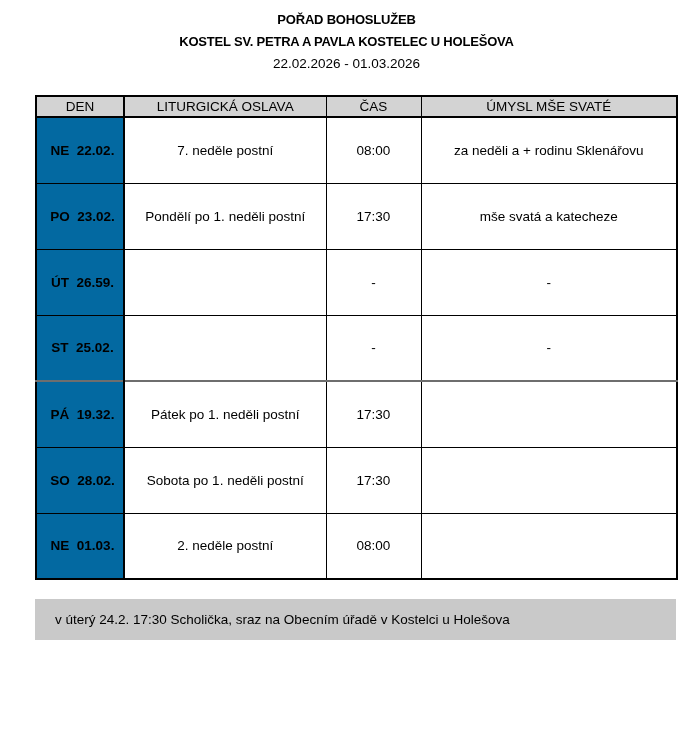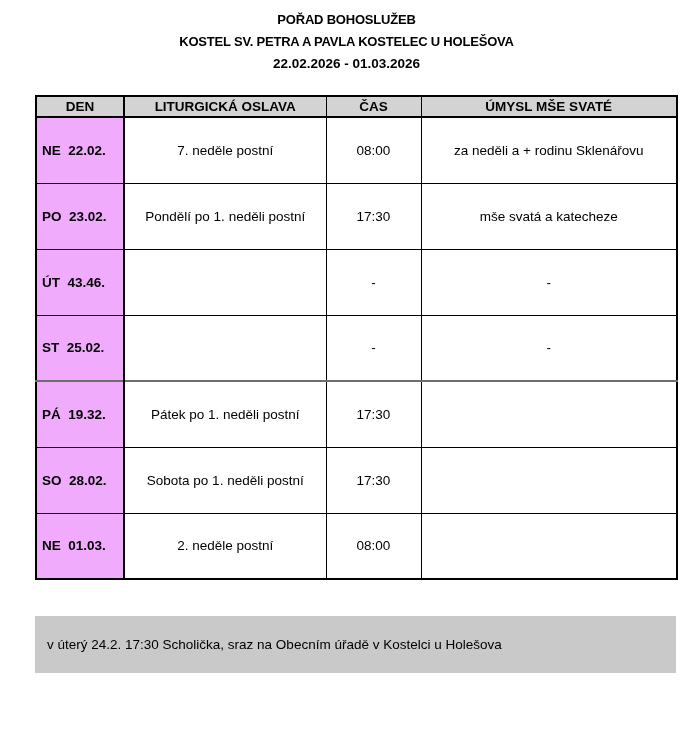--- a/index.html
+++ b/index.html
@@ -16,80 +16,79 @@
   .titles { text-align: center; }
   .title-main, .title-sub {
     font-weight: bold;
     font-size: 13px;
     line-height: 22px;
     letter-spacing: -0.2px;
   }
   .title-dates {
     font-size: 13.5px;
     line-height: 21px;
-    font-weight: bold;
   }
 
   
   table.schedule {
     border-collapse: collapse;
     table-layout: fixed;
     width: 641px;
     margin: 21px 0 0 35px;
     border: 2px solid #000;
   }
   col.c-den    { width: 88px; }
   col.c-oslava { width: 202px; }
   col.c-cas    { width: 95px; }
   col.c-umysl  { width: 256px; }
 
   th {
     background: #d3d3d3;
-    font-weight: bold;
+    font-weight: normal;
     font-size: 13.5px;
     height: 21px;
     padding: 0;
     border: 1px solid #000;
     border-bottom: 2px solid #000;
     text-align: center;
   }
   th.h-den { border-right: 2px solid #000; }
 
   td {
     height: 66px;
     padding: 0;
     border: 1px solid #000;
     font-size: 13.5px;
     text-align: center;
     vertical-align: middle;
     background: #ffffff;
   }
   td.den {
-    background: #f0abfc;
+    background: #0369a1;
     font-weight: bold;
-    text-align: left;
+    text-align: center;
     padding-left: 5px;
     white-space: pre;
     border-right: 2px solid #000;
   }
   
   tbody tr:nth-child(5) td,
   tbody tr:nth-child(8) td {
     border-top: 2px solid #6e6e6e;
   }
 
   
   .note {
-    margin: 36px 0 0 35px;
+    margin: 19px 0 0 35px;
     width: 641px;
-    height: 57px;
+    height: 41px;
     background: #c9c9c9;
     display: flex;
     align-items: center;
-    padding-left: 12px;
+    padding-left: 20px;
     font-size: 13.5px;
   }
 </style>
 </head>
 <body>
 
 <div class="doc">
 
   <div class="titles">
     <div class="title-main">POŘAD BOHOSLUŽEB</div>
@@ -120,21 +119,21 @@
         <td class="cas">08:00</td>
         <td class="umysl">za neděli a + rodinu Sklenářovu</td>
       </tr>
         <tr>
         <td class="den">PO  23.02.</td>
         <td class="oslava">Pondělí po 1. neděli postní</td>
         <td class="cas">17:30</td>
         <td class="umysl">mše svatá a katecheze</td>
       </tr>
         <tr>
-        <td class="den">ÚT  43.46.</td>
+        <td class="den">ÚT  26.59.</td>
         <td class="oslava"></td>
         <td class="cas">-</td>
         <td class="umysl">-</td>
       </tr>
         <tr>
         <td class="den">ST  25.02.</td>
         <td class="oslava"></td>
         <td class="cas">-</td>
         <td class="umysl">-</td>
       </tr>

